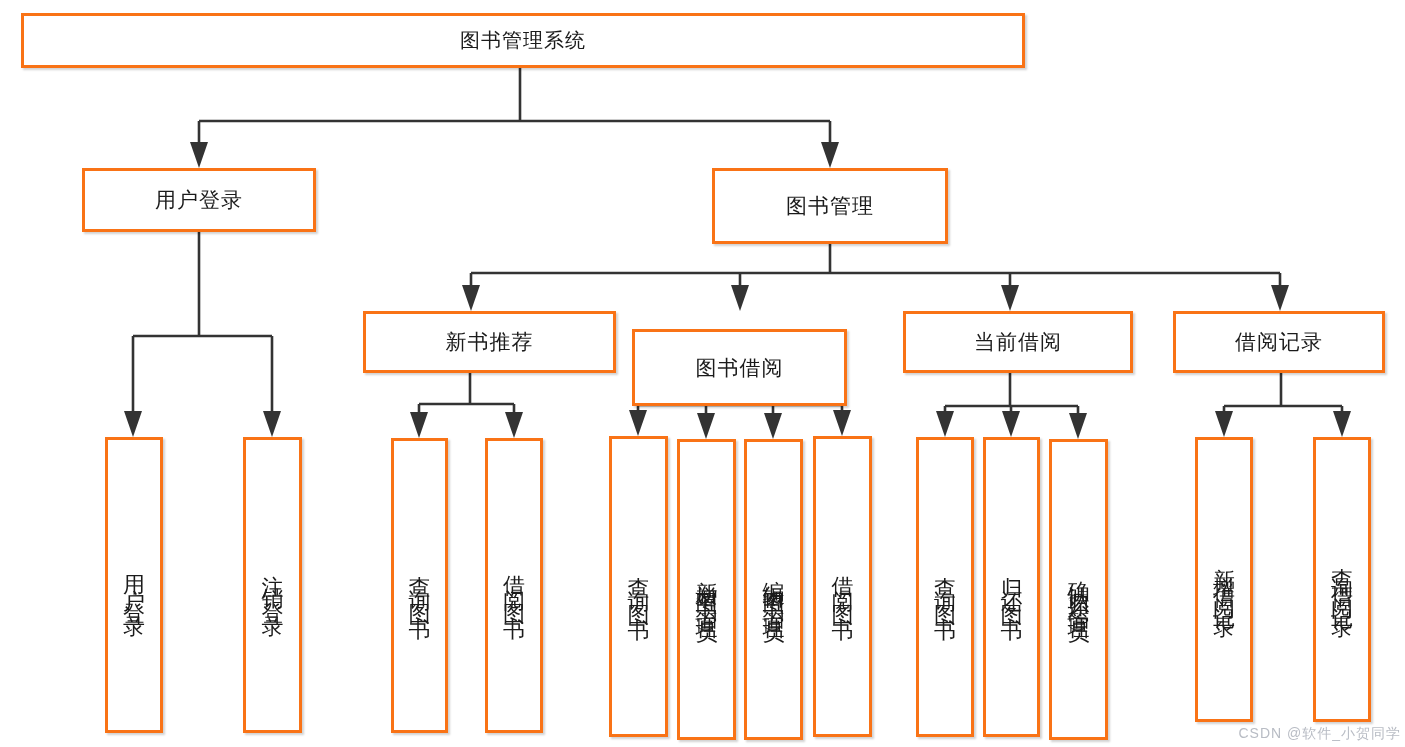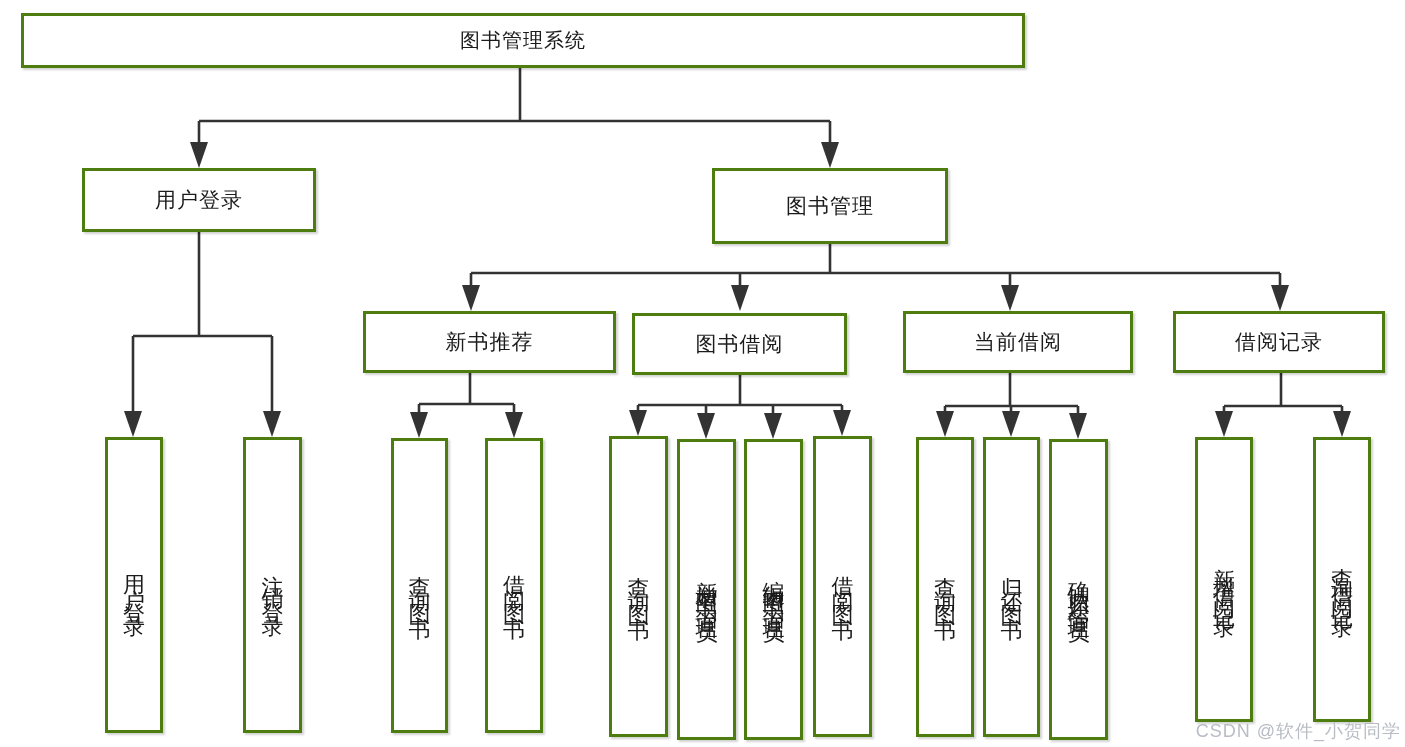--- a/index.html
+++ b/index.html
@@ -13,21 +13,21 @@
     color: #1b1b1b;
   }
   .wires {
     position: absolute;
     left: 0; top: 0;
     width: 1405px; height: 747px;
   }
   .box {
     position: absolute;
     box-sizing: border-box;
-    border: 3px solid #4d7c0f;
+    border: 3px solid #f97316;
     background: #ffffff;
     display: flex;
     align-items: center;
     justify-content: center;
     box-shadow: 2px 2px 2px rgba(0,0,0,0.18);
     font-size: 21px;
     letter-spacing: 1px;
     white-space: nowrap;
   }
   .root { border-width: 3px; font-size: 20px; }
@@ -38,21 +38,21 @@
     white-space: normal;
     line-height: 1;
   }
   .ls14 { letter-spacing: 14px; }
   .ls10 { letter-spacing: 10px; }
   .ls6  { letter-spacing: 6px; }
   .watermark {
     position: absolute;
     right: 4px;
     bottom: 4px;
-    font-size: 18px;
+    font-size: 14px;
     letter-spacing: 1px;
     text-shadow: 1px 1px 0 rgba(255,255,255,0.9);
     white-space: nowrap;
   }
 </style>
 </head>
 <body>
 
 <div class="canvas" style="color: rgb(27, 27, 27);">
 
@@ -120,21 +120,21 @@
       <polygon points="1333,411 1351,411 1342,437"></polygon>
     </g>
   </svg>
 
   <div class="box root" style="left:21px; top:13px; width:1004px; height:55px;">图书管理系统</div>
 
   <div class="box" style="left:82px; top:168px; width:234px; height:64px;">用户登录</div>
   <div class="box" style="left:712px; top:168px; width:236px; height:76px;">图书管理</div>
 
   <div class="box" style="left:363px; top:311px; width:253px; height:62px;">新书推荐</div>
-  <div class="box" style="left:632px; top:313px; width:215px; height:62px;font-family:Liberation Mono, monospace;">图书借阅</div>
+  <div class="box" style="left:632px; top:329px; width:215px; height:77px;font-family:Liberation Mono, monospace;">图书借阅</div>
   <div class="box" style="left:903px; top:311px; width:230px; height:62px;">当前借阅</div>
   <div class="box" style="left:1173px; top:311px; width:212px; height:62px;">借阅记录</div>
 
   <div class="box v ls14" style="left:105px; top:437px; width:58px; height:296px;">用户登录</div>
   <div class="box v ls14" style="left:243px; top:437px; width:59px; height:296px;">注销登录</div>
 
   <div class="box v ls14" style="left:391px; top:438px; width:57px; height:295px;">查询图书</div>
   <div class="box v ls14" style="left:485px; top:438px; width:58px; height:295px;">借阅图书</div>
 
   <div class="box v ls14" style="left:609px; top:436px; width:59px; height:301px;">查询图书</div>

